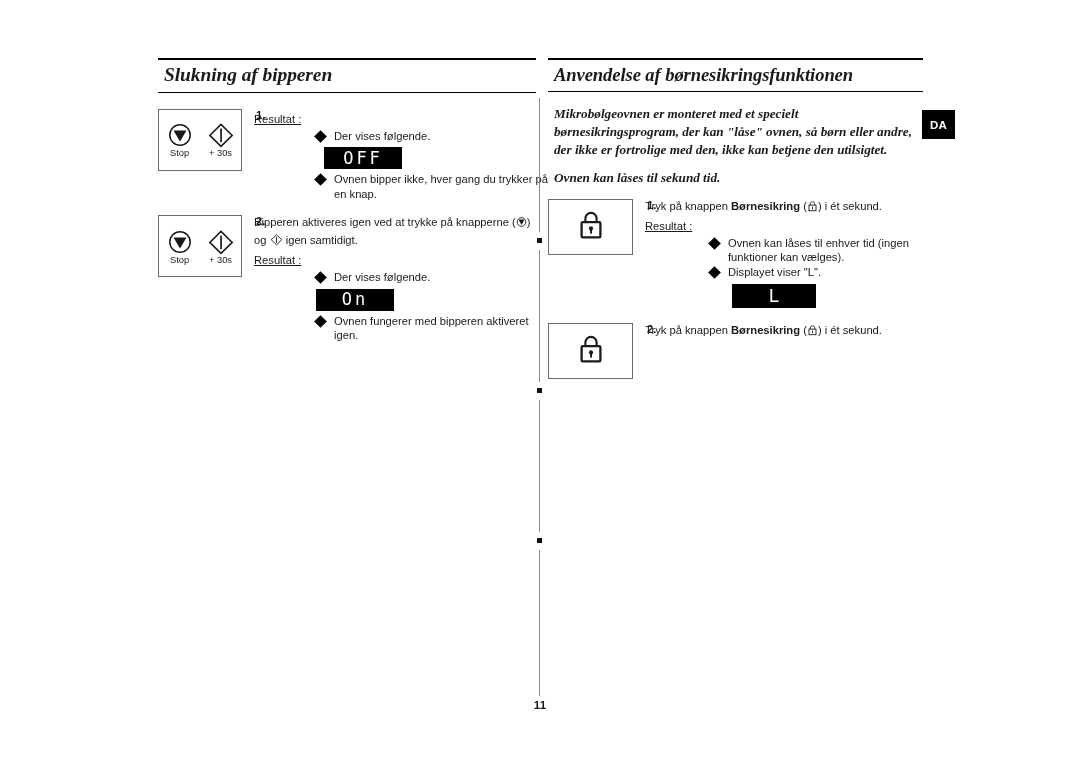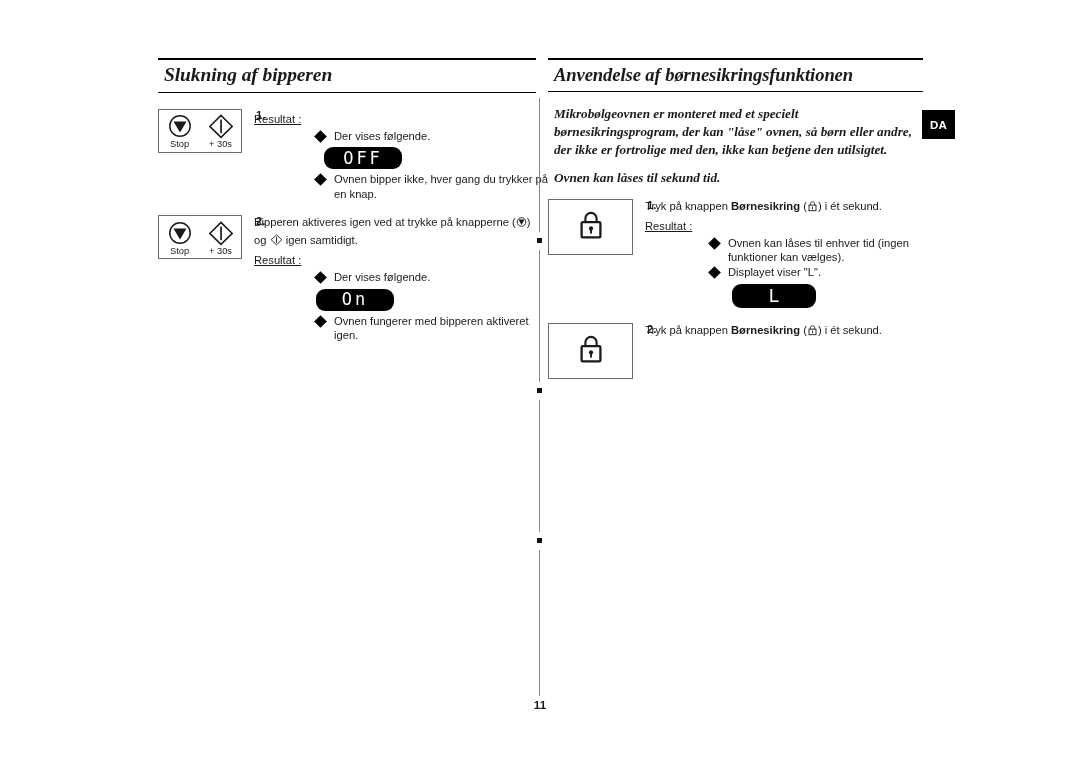--- a/index.html
+++ b/index.html
@@ -76,21 +76,21 @@
     align-items: flex-start;
   }
   .btn-box {
     box-sizing: border-box;
     border: 1.3px solid #6b6b6b;
     background: #fff;
     flex: 0 0 auto;
   }
   .btn-box-left {
     width: 84px;
-    height: 44px;
+    height: 62px;
     display: flex;
     align-items: center;
     justify-content: center;
     gap: 7px;
     padding-top: 2px;
   }
   .btn-box-right {
     width: 85px;
     height: 56px;
     display: flex;
@@ -159,21 +159,20 @@
   .bul-indent { padding-left: 62px; }
   .bul-indent-r { padding-left: 65px; }
 
   
   .lcd {
     background: #000;
     display: flex;
     align-items: center;
     justify-content: center;
     margin: 4px 0 3px 0;
-    border-radius: 9px;
   }
   .lcd-text {
     font-family: "DejaVu Sans Mono", monospace;
     color: #fff;
     font-weight: 300;
     letter-spacing: 3px;
     line-height: 1;
   }
   .lcd-off   { width: 78px; height: 22px; margin-left: 8px; }
   .lcd-on    { width: 78px; height: 22px; }

